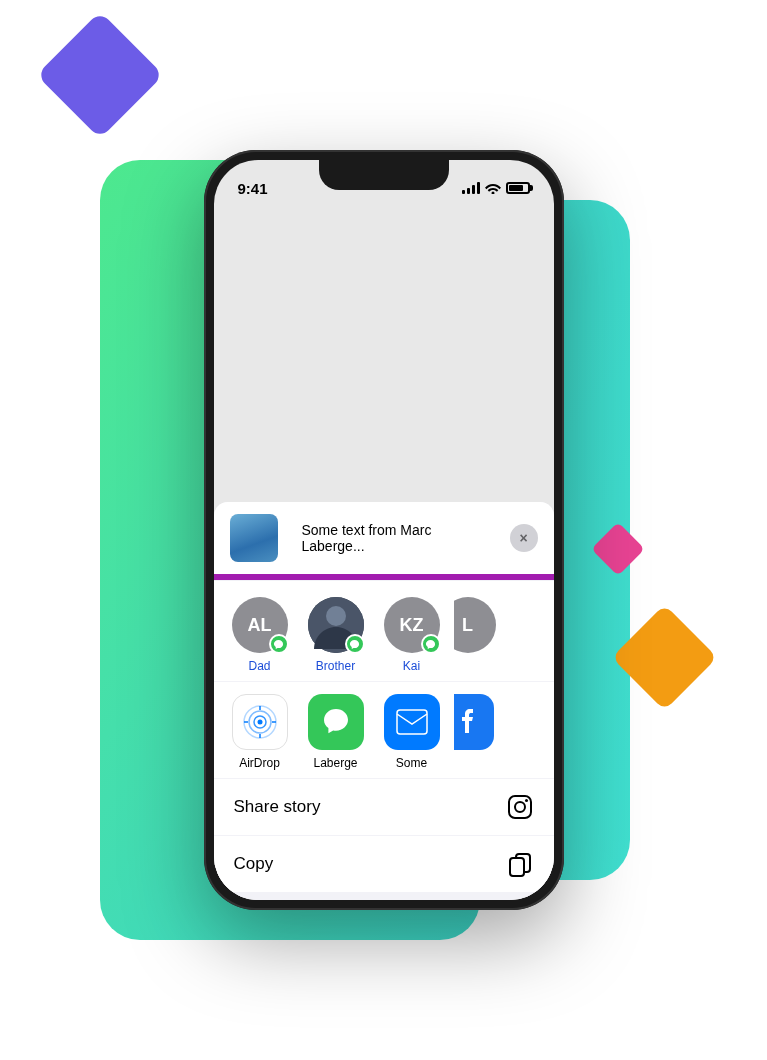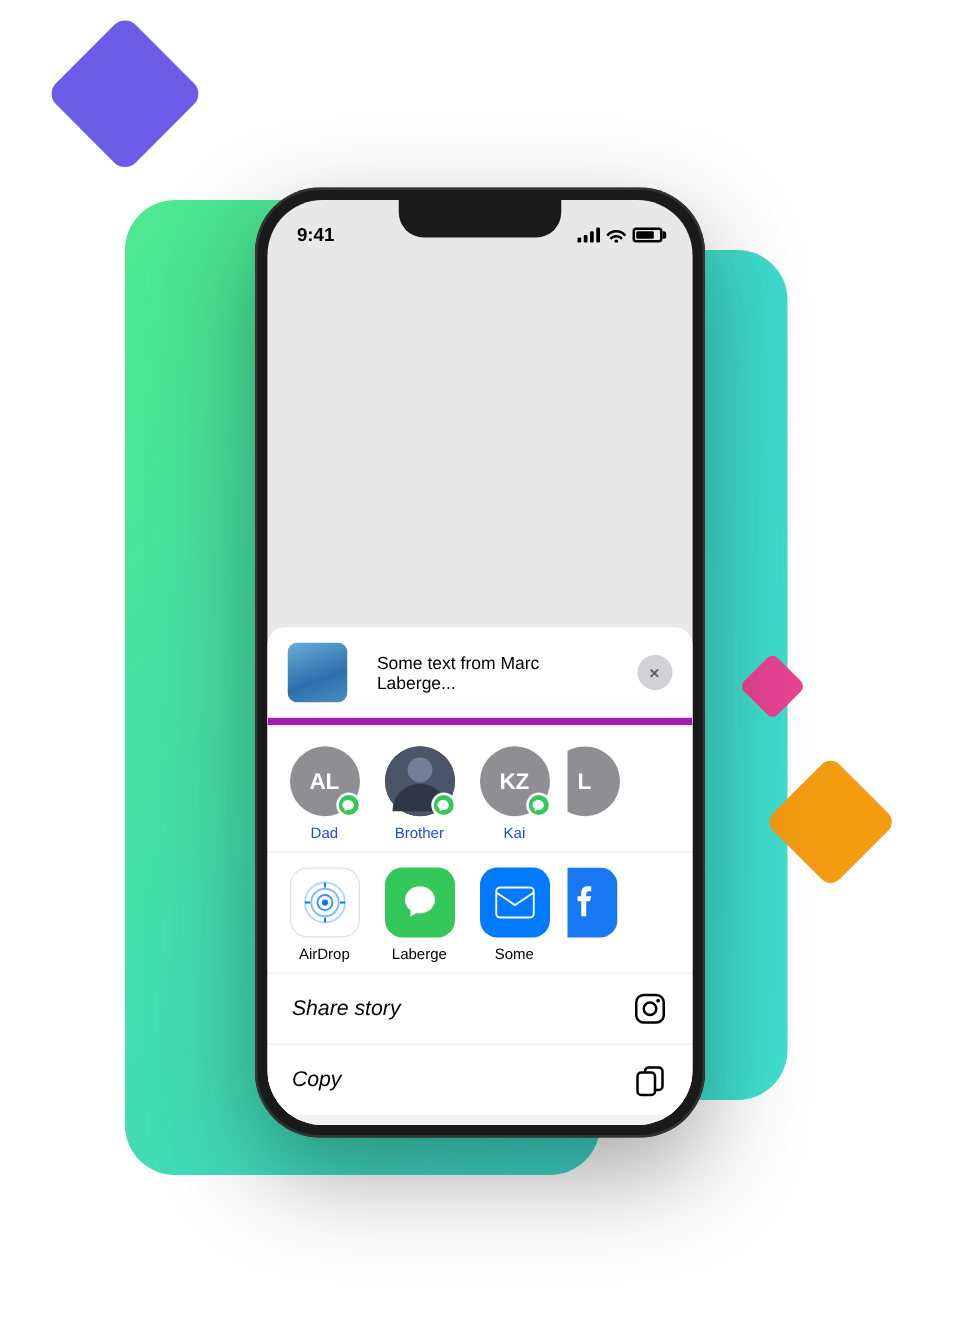--- a/index.html
+++ b/index.html
@@ -380,21 +380,20 @@
       align-items: center;
       justify-content: space-between;
       padding: 14px 20px;
       background: white;
       margin-top: 1px;
     }
 
     .action-label {
       font-size: 17px;
       color: #000;
-      font-style: italic;
     }
 
     .action-icon {
       width: 28px;
       height: 28px;
       display: flex;
       align-items: center;
       justify-content: center;
       color: #000;
     }

